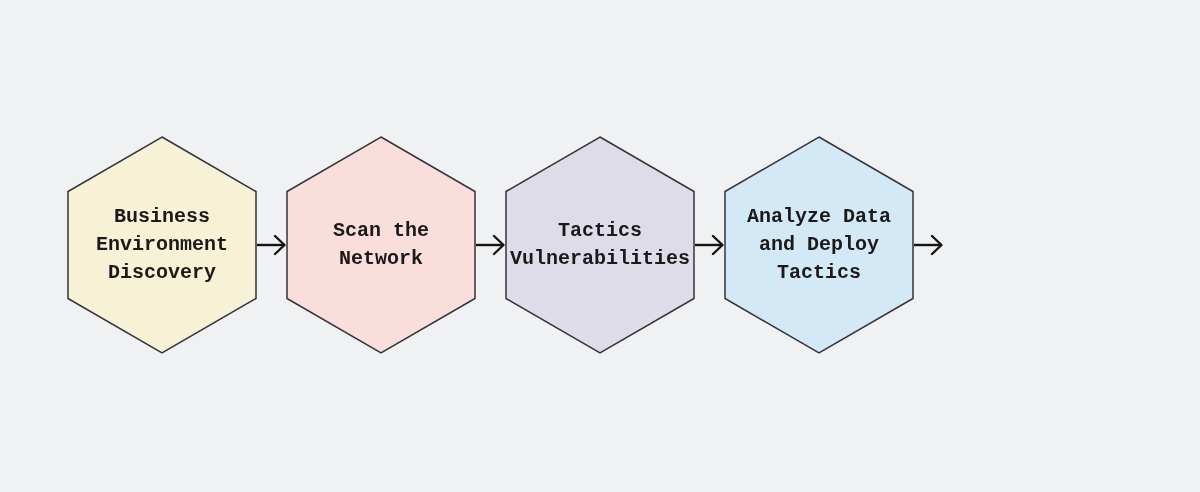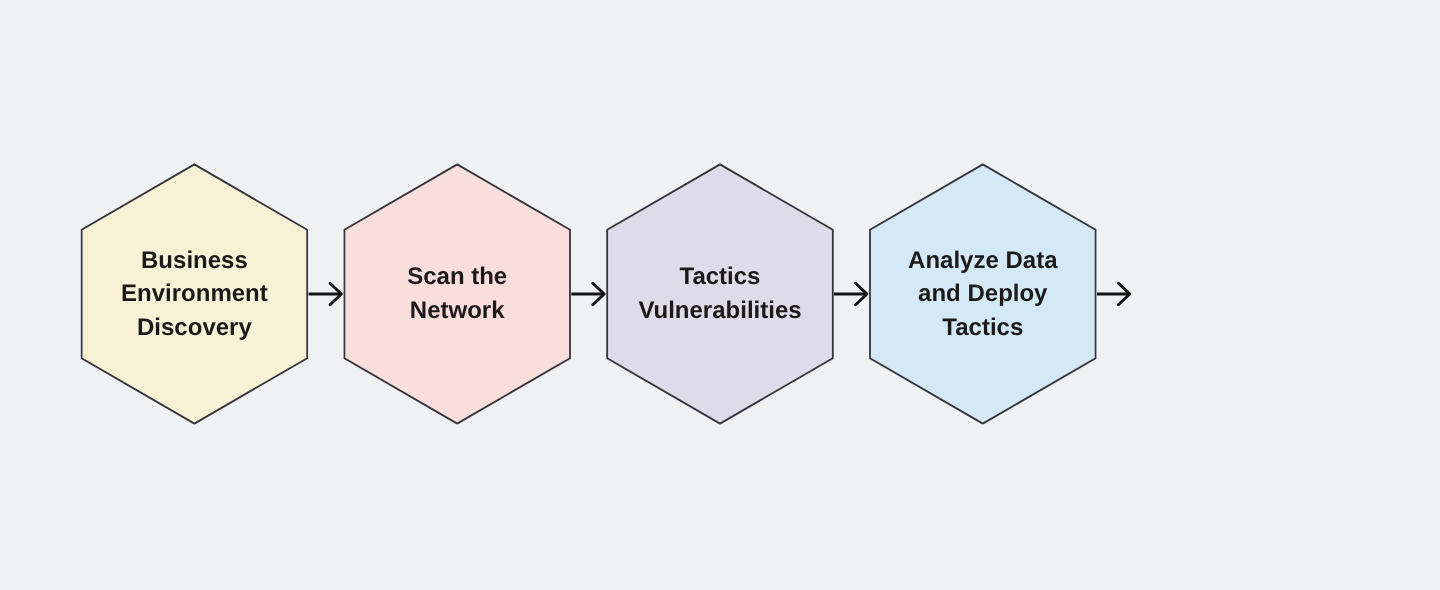--- a/index.html
+++ b/index.html
@@ -9,21 +9,21 @@
     --arrow-color: #141414;
   }
   * { margin: 0; padding: 0; box-sizing: border-box; }
   html, body { background: var(--canvas-bg); }
   .canvas {
     position: relative;
     width: 1200px;
     height: 404px;
     background: var(--canvas-bg);
     overflow: hidden;
-    font-family: Liberation Sans, sans-serif;
+    font-family: Liberation Mono, monospace;
   }
   .flow {
     position: absolute;
     left: 67px;
     top: 136px;
     height: 218px;
     display: flex;
     align-items: center;
   }
   .hex-node {

